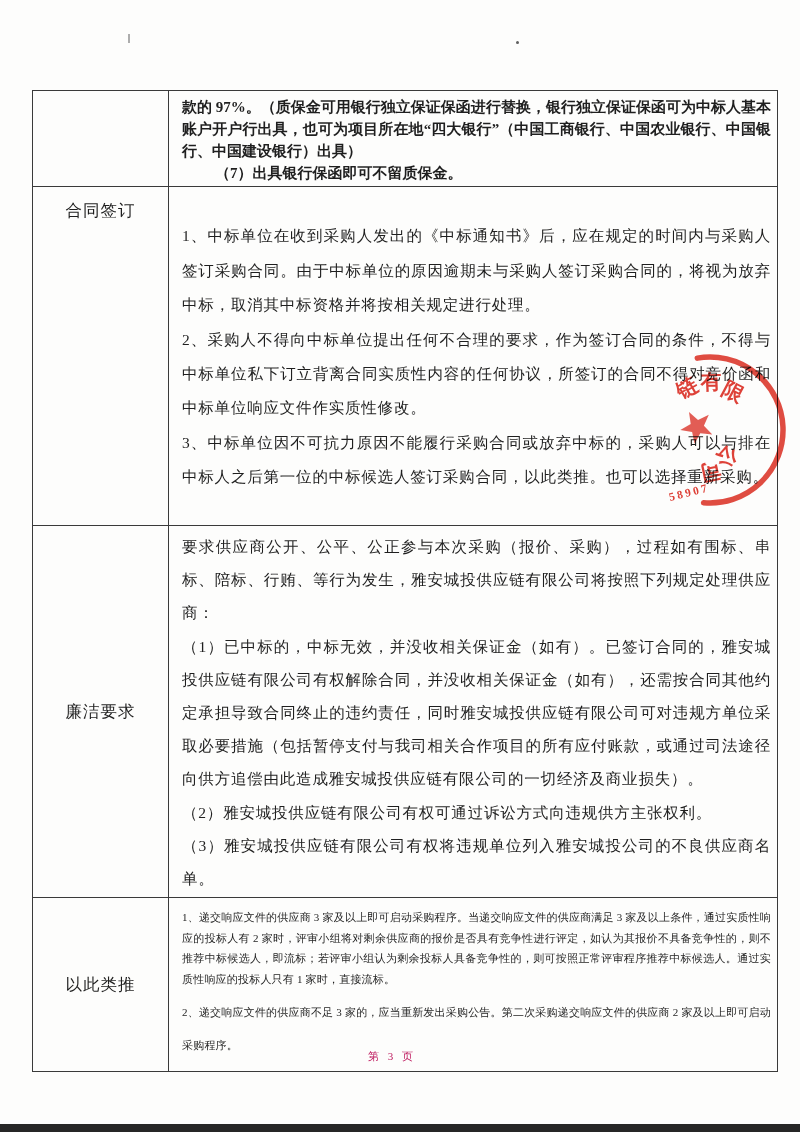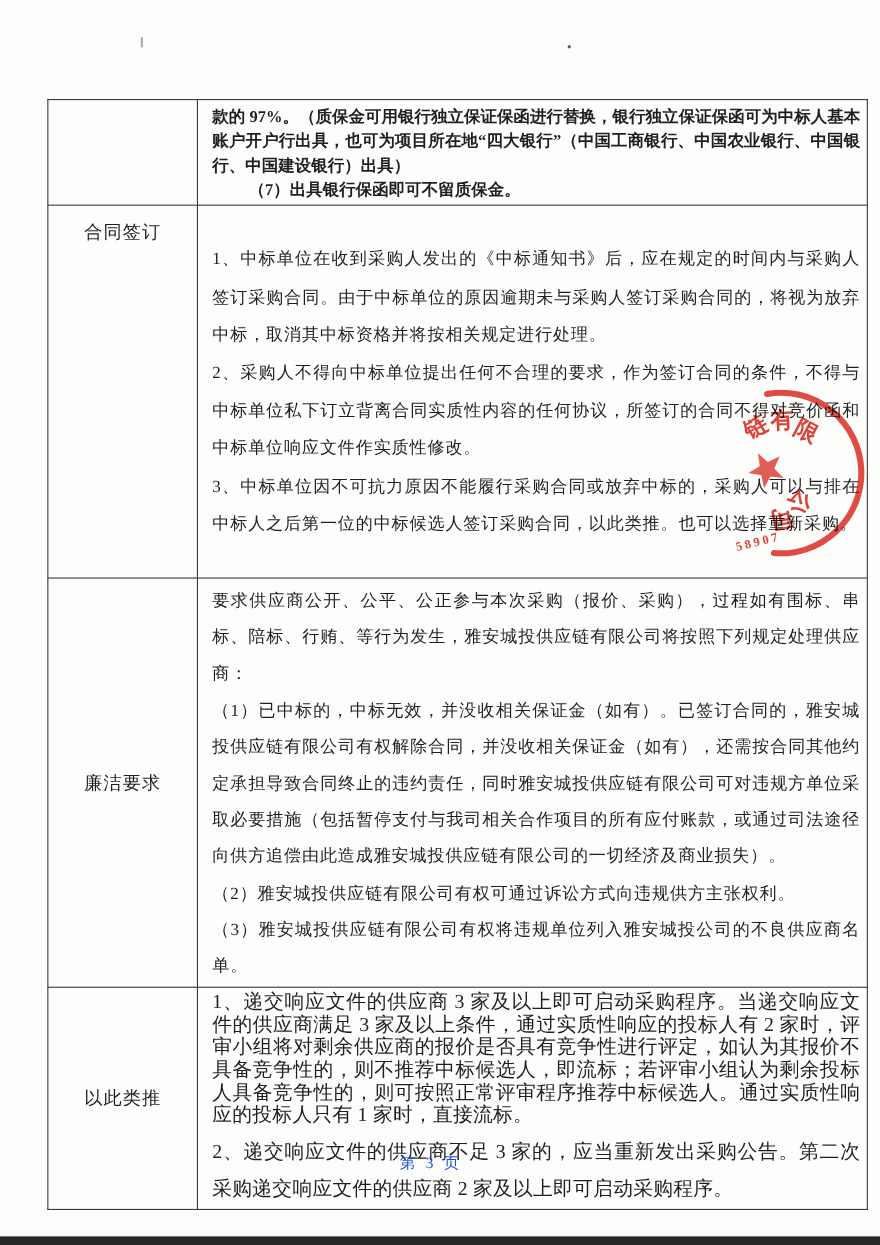--- a/index.html
+++ b/index.html
@@ -3,21 +3,21 @@
 <meta charset="utf-8">
 <style>
   html,body{margin:0;padding:0;}
   body{
     width:800px;height:1132px;position:relative;overflow:hidden;
     background:#fdfdfc;color:#1f1f1f;
     font-family:"Liberation Serif","DejaVu Serif",serif;
   }
   
   .doc-table{
-    position:absolute;left:43px;top:90px;width:746px;
+    position:absolute;left:32px;top:90px;width:746px;
     border-collapse:collapse;table-layout:fixed;
     border:1.5px solid #2a2a2a;
   }
   .doc-table td{
     border:1px solid #3a3a3a;
     vertical-align:middle;
     overflow:hidden;
   }
   td.label{
     width:127px;text-align:center;font-size:16.5px;padding:0 4px;
@@ -41,28 +41,28 @@
   .r3 .content{padding-top:4px;letter-spacing:0.8px;}
   .r3 p{line-height:34.4px;}
 
   .r4 .content{padding-top:4px;letter-spacing:0.8px;}
   .r4 p{line-height:33.2px;}
 
   .r5 .label{line-height:32px;white-space:pre-line;}
   .r5 .content{letter-spacing:0.8px;}
   .r5 p{line-height:32px;}
 
-  .r6 .content{font-size:18px;letter-spacing:0.2px;padding-top:2px;}
+  .r6 .content{font-size:11px;letter-spacing:0.2px;padding-top:2px;}
   .r6 p.tight{line-height:20.6px;}
   .r6 p.loose{line-height:33px;margin-top:7px;}
 
   
   .page-footer{
     position:absolute;left:0;top:1049px;width:784px;
-    text-align:center;font-size:14px;letter-spacing:3px;color:#1d4ed8;
+    text-align:center;font-size:11px;letter-spacing:3px;color:#be185d;
   }
 
   
   .scan-band{position:absolute;left:0;top:1124px;width:800px;height:8px;background:#262626;}
   .speck-a{position:absolute;left:128px;top:34px;width:2px;height:9px;background:#adadad;}
   .speck-b{position:absolute;left:516px;top:41px;width:3px;height:3px;border-radius:50%;background:#5f5f5f;}
 
   
   .seal{
     position:absolute;left:570px;top:330px;width:230px;height:200px;

